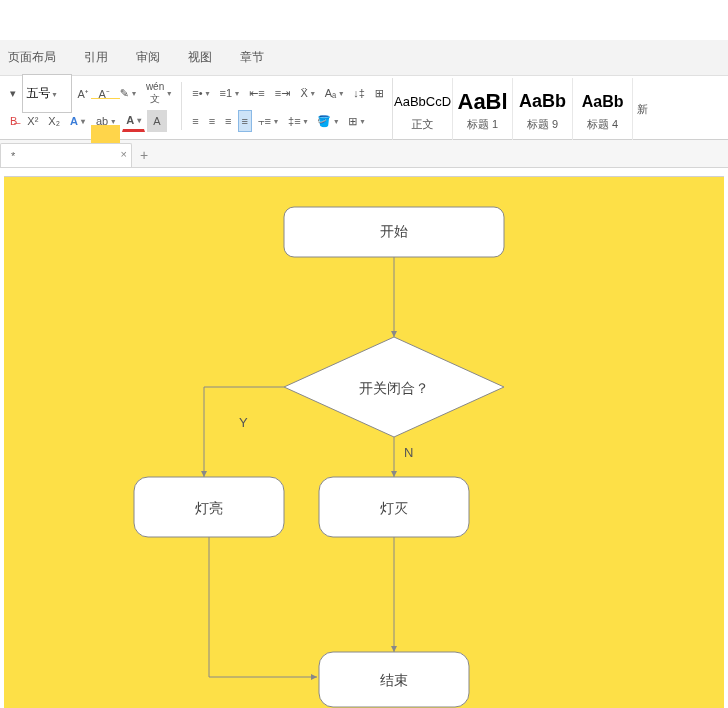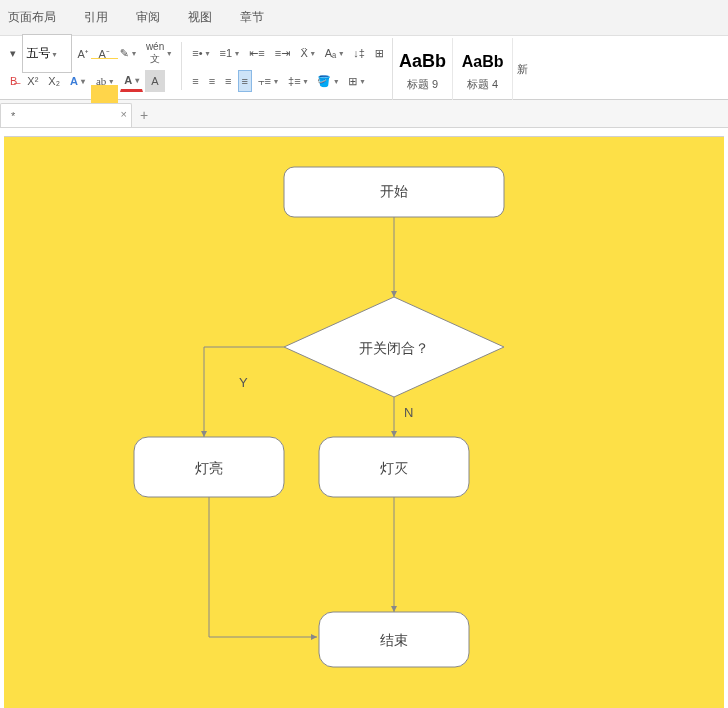--- a/index.html
+++ b/index.html
@@ -14,20 +14,21 @@
   
   .menubar {
     display: flex;
     background: #f3f3f3;
     border-bottom: 1px solid #e0e0e0;
     height: 36px;
     align-items: center;
     padding-left: 8px;
     gap: 28px;
     color: #555;
+    margin-top: 40px;
   }
   .menubar span { cursor: default; }
   
   .ribbon {
     display: flex;
     background: #fff;
     border-bottom: 1px solid #d0d0d0;
     height: 64px;
     padding: 2px 0 0 2px;
     position: relative;
@@ -152,21 +153,21 @@
       <span class="ctl">A⁺</span>
       <span class="ctl">A⁻</span>
       <span class="ctl dd">✎</span>
       <span class="ctl dd" style="font-size:10px;text-align:center;">wén<br>文</span>
     </div>
     <div class="row">
       <span class="ctl" style="color:#d44;">B̶</span>
       <span class="ctl">X²</span>
       <span class="ctl">X₂</span>
       <span class="ctl dd" style="color:#3b7dd8;font-weight:bold;">A</span>
-      <span class="ctl dd" style="background:linear-gradient(#fff 60%,#ffd54a 60%);padding:16px 4px;font-family:Liberation Serif, serif;">ab</span>
+      <span class="ctl dd" style="background:linear-gradient(#fff 60%,#ffd54a 60%);padding:16px 4px;">ab</span>
       <span class="ctl dd" style="border-bottom:3px solid #d33;font-weight:bold;">A</span>
       <span class="ctl" style="background:#d9d9d9;padding:2px 5px;">A</span>
     </div>
   </div>
   <div class="sep"></div>
   <div class="ribbon-group">
     <div class="row">
       <span class="ctl dd">≡•</span>
       <span class="ctl dd">≡1</span>
       <span class="ctl">⇤≡</span>
@@ -181,20 +182,28 @@
       <span class="ctl">≡</span>
       <span class="ctl">≡</span>
       <span class="ctl" style="background:#cde3f7;border:1px solid #8ab9e6;">≡</span>
       <span class="ctl dd">⫟≡</span>
       <span class="ctl dd">‡≡</span>
       <span class="ctl dd">🪣</span>
       <span class="ctl dd">⊞</span>
     </div>
   </div>
   <div class="style-gallery">
+    <div class="style-item">
+      <div class="preview" style="font-size:13px;">AaBbCcD</div>
+      <div class="label">正文</div>
+    </div>
+    <div class="style-item">
+      <div class="preview" style="font-size:22px;font-weight:bold;">AaBl</div>
+      <div class="label">标题 1</div>
+    </div>
     <div class="style-item">
       <div class="preview" style="font-size:18px;font-weight:bold;">AaBb</div>
       <div class="label">标题 9</div>
     </div>
     <div class="style-item">
       <div class="preview" style="font-size:16px;font-weight:bold;">AaBb</div>
       <div class="label">标题 4</div>
     </div>
   </div>
   <div class="newstyle">新</div>

